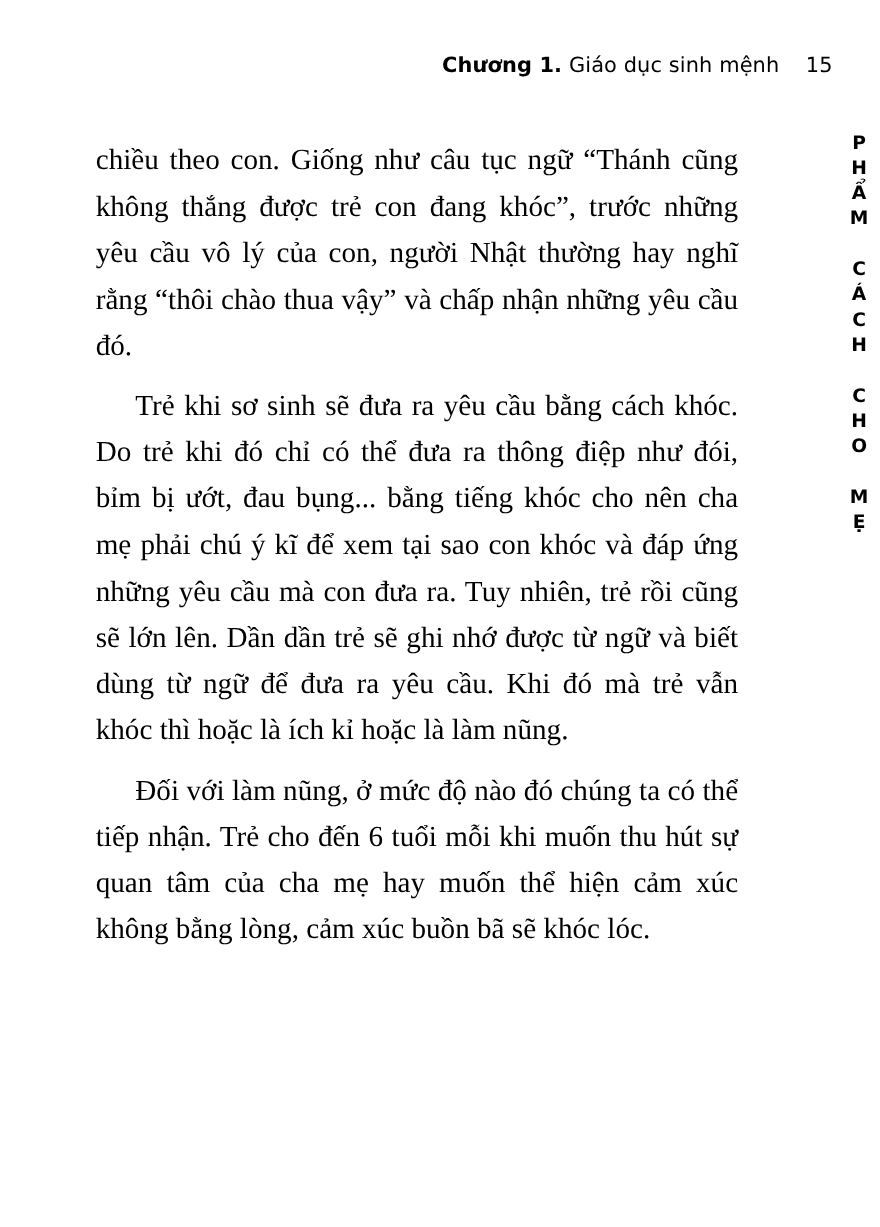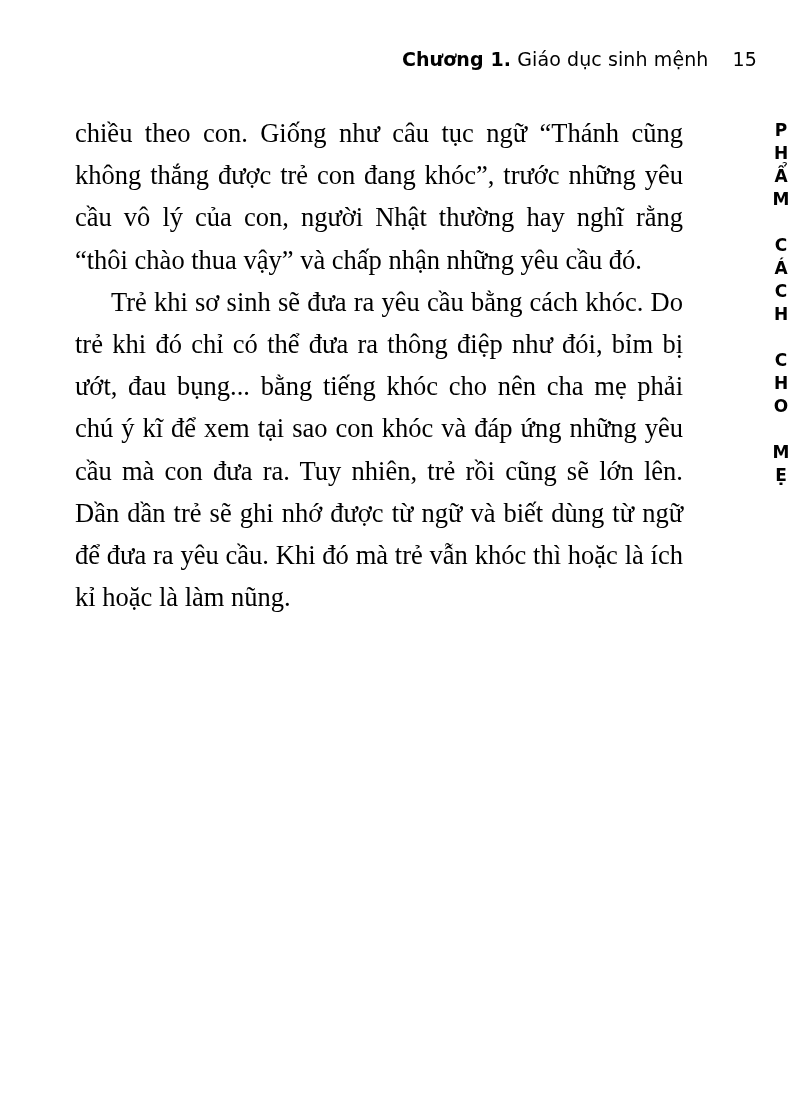--- a/index.html
+++ b/index.html
@@ -70,21 +70,21 @@
     left: 58px;
     width: 608px;
     font-family: "Liberation Serif", serif;
     font-size: 26.5px;
     line-height: 42.2px;
     text-align: justify;
     text-justify: inter-word;
     color: #000;
   }
   .body-text p {
-    margin: 0;
+    margin: 12px;
     text-indent: 0;
   }
   .body-text p.indent {
     text-indent: 36px;
   }
 </style>
 </head>
 <body>
 
 <div class="page">
@@ -93,15 +93,16 @@
     <span class="chapter-label">Chương 1.</span>
     <span class="chapter-title">Giáo dục sinh mệnh</span>
     <span class="page-number">15</span>
   </div>
 
   <div class="side-title">PHẨM CÁCH CHO MẸ</div>
 
   <div class="body-text">
     <p>chiều theo con. Giống như câu tục ngữ “Thánh cũng không thắng được trẻ con đang khóc”, trước những yêu cầu vô lý của con, người Nhật thường hay nghĩ rằng “thôi chào thua vậy” và chấp nhận những yêu cầu đó.</p>
     <p class="indent">Trẻ khi sơ sinh sẽ đưa ra yêu cầu bằng cách khóc. Do trẻ khi đó chỉ có thể đưa ra thông điệp như đói, bỉm bị ướt, đau bụng... bằng tiếng khóc cho nên cha mẹ phải chú ý kĩ để xem tại sao con khóc và đáp ứng những yêu cầu mà con đưa ra. Tuy nhiên, trẻ rồi cũng sẽ lớn lên. Dần dần trẻ sẽ ghi nhớ được từ ngữ và biết dùng từ ngữ để đưa ra yêu cầu. Khi đó mà trẻ vẫn khóc thì hoặc là ích kỉ hoặc là làm nũng.</p>
+    <p class="indent">Đối với làm nũng, ở mức độ nào đó chúng ta có thể tiếp nhận. Trẻ cho đến 6 tuổi mỗi khi muốn thu hút sự quan tâm của cha mẹ hay muốn thể hiện cảm xúc không bằng lòng, cảm xúc buồn bã sẽ khóc lóc.</p>
   </div>
 
 </div>
 
 </body></html>

